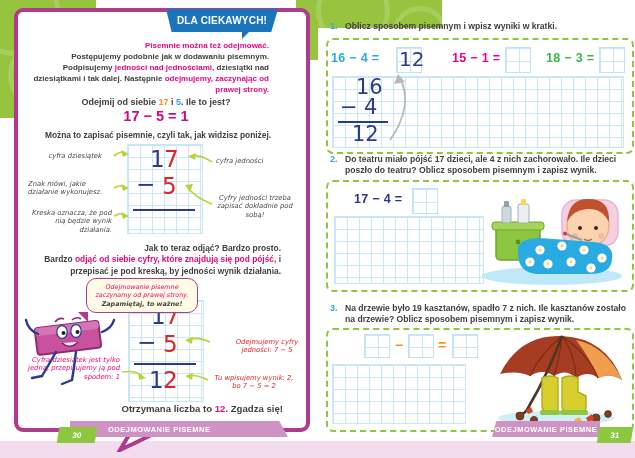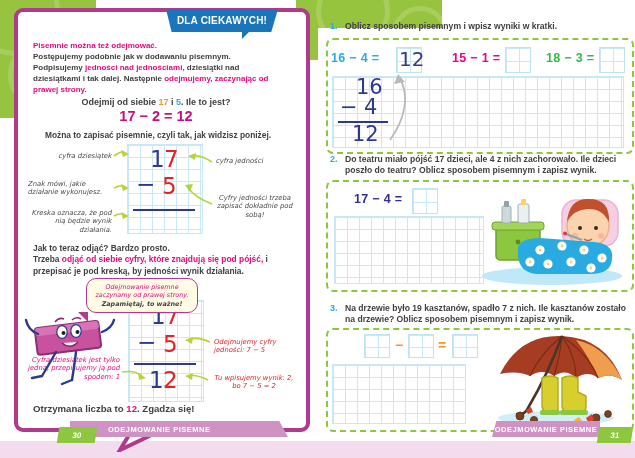--- a/index.html
+++ b/index.html
@@ -15,21 +15,21 @@
   
   .left-page{position:absolute;left:14px;top:8px;width:296px;height:424px;background:#fff;
              border:4px solid #b03a8e;border-radius:9px;box-sizing:border-box;}
   .frame-tail{position:absolute;left:116px;top:428px;width:52px;height:24px;}
   .badge{position:absolute;left:166px;top:9px;width:112px;height:23px;background:#1b75bb;color:#fff;
          font-weight:bold;font-size:10px;display:flex;align-items:center;justify-content:center;
          clip-path:polygon(0 0,100% 0,94% 100%,5% 100%);letter-spacing:.2px;}
   .badge-tail{position:absolute;left:242px;top:30px;width:0;height:0;
               border-top:9px solid #1b75bb;border-right:9px solid transparent;}
 
-  .txt{position:absolute;font-weight:bold;color:#3f3f3f;}
+  .txt{position:absolute;font-weight:bold;color:#3f3f3f;text-align:right;}
   .c-pink{color:#e5097f;}
   .c-dark{color:#3f3f3f;}
   .c-orange{color:#f7941d;}
   .c-blue{color:#29abe2;}
   .c-pink-i{color:#e5097f;font-style:italic;}
   .c-dark-b{color:#3f3f3f;font-weight:bold;font-style:italic;}
 
   .big-eq{position:absolute;font-size:14.5px;font-weight:bold;color:#cb0b7e;text-align:center;}
 
   
@@ -102,33 +102,33 @@
     <polygon points="4,22 16,2 46,2" fill="#ffffff" stroke="#b03a8e" stroke-width="4"></polygon>
   </svg>
 
   <div class="badge">DLA CIEKAWYCH!</div>
   <div class="badge-tail"></div>
 
   <div class="txt" style="left:33px;top:40px;width:236px;font-size:8px;line-height:1.38;"><span class="c-pink">Pisemnie można też odejmować.</span><br><span class="c-dark">Postępujemy podobnie jak w dodawaniu pisemnym.</span><br><span class="c-dark">Podpisujemy </span><span class="c-pink">jedności nad jednościami,</span><span class="c-dark"> dziesiątki nad dziesiątkami i tak dalej. Następnie </span><span class="c-pink">odejmujemy, zaczynając od prawej strony.</span></div>
 
   <div class="txt" style="left:40px;top:97px;width:232px;text-align:center;font-size:9px;"><span class="c-dark">Odejmij od siebie </span><span class="c-orange">17</span><span class="c-dark"> i </span><span class="c-blue">5</span><span class="c-dark">. Ile to jest?</span></div>
 
-  <div class="big-eq" style="left:40px;top:108px;width:232px;">17 − 2 = 12</div>
+  <div class="big-eq" style="left:40px;top:108px;width:232px;">17 − 5 = 1</div>
 
   <div class="txt" style="left:24px;top:130px;width:268px;text-align:center;font-size:8.4px;">Można to zapisać pisemnie, czyli tak, jak widzisz poniżej.</div>
 
   <div class="grid" style="left:127px;top:144px;width:74px;height:88px;">
     <span class="digit d-navy" style="left:22px;top:3px;">1</span>
     <span class="digit d-red" style="left:36px;top:3px;">7</span>
     <span class="digit d-navy" style="left:8px;top:28px;">−</span>
     <span class="digit d-red" style="left:34px;top:30px;">5</span>
     <div class="sumline" style="left:5px;top:64px;width:62px;"></div>
   </div>
 
-  <div class="hand hand-dark" style="left:30px;top:152px;width:82px;text-align:right;">cyfra dziesiątek</div>
+  <div class="hand hand-dark" style="left:20px;top:152px;width:82px;text-align:right;">cyfra dziesiątek</div>
   <div class="hand hand-dark" style="left:216px;top:157px;width:72px;">cyfra jedności</div>
   <div class="hand hand-dark" style="left:28px;top:180px;width:84px;text-align:left;">Znak mówi, jakie działanie wykonujesz.</div>
   <div class="hand hand-dark" style="left:214px;top:194px;width:82px;text-align:center;">Cyfry jedności trzeba zapisać dokładnie pod sobą!</div>
   <div class="hand hand-dark" style="left:28px;top:209px;width:84px;text-align:right;">Kreska oznacza, że pod nią będzie wynik działania.</div>
 
   <svg class="abs" style="left:100px;top:142px;width:130px;height:100px;" viewBox="0 0 130 100">
     <g stroke="#b6d437" stroke-width="1.6" fill="none">
       <path d="M14 14 Q 22 8 25 11"></path>
       <path d="M112 20 Q 100 12 92 14"></path>
       <path d="M14 46 Q 22 42 25 45"></path>
@@ -137,21 +137,21 @@
     </g>
     <g fill="#b6d437">
       <polygon points="29,12 21,8 23,15"></polygon>
       <polygon points="88,14 96,11 95,18"></polygon>
       <polygon points="29,46 21,42 23,49"></polygon>
       <polygon points="85,43 93,42 90,50"></polygon>
       <polygon points="29,74 21,70 23,77"></polygon>
     </g>
   </svg>
 
-  <div class="txt" style="left:33px;top:243px;width:248px;font-size:8.4px;line-height:1.36;"><span class="c-dark">Jak to teraz odjąć? Bardzo prosto.</span><br><span class="c-dark">Trzeba </span><span class="c-pink">odjąć od siebie cyfry, które znajdują się pod pójść,</span><span class="c-dark"> i przepisać je pod kreską, by jedności wynik działania.</span></div>
+  <div class="txt" style="left:33px;top:243px;width:248px;font-size:8.4px;line-height:1.36;"><span class="c-dark">Jak to teraz odjąć? Bardzo prosto.</span><br><span class="c-dark">Bardzo </span><span class="c-pink">odjąć od siebie cyfry, które znajdują się pod pójść,</span><span class="c-dark"> i przepisać je pod kreską, by jedności wynik działania.</span></div>
 
   <svg class="abs" style="left:24px;top:282px;width:94px;height:118px;z-index:5;" viewBox="0 0 94 118">
     <g transform="rotate(-7 47 56)">
       <rect x="12" y="42" width="64" height="27" rx="3" fill="#c9529f" stroke="#8e2d72" stroke-width="2"></rect>
       <rect x="12" y="42" width="64" height="8" rx="3" fill="#d873b5"></rect>
     </g>
     <g>
       <ellipse cx="38" cy="50" rx="5.2" ry="6.4" fill="#fff" stroke="#2b3990" stroke-width="1.2"></ellipse>
       <ellipse cx="52" cy="49" rx="5.2" ry="6.4" fill="#fff" stroke="#2b3990" stroke-width="1.2"></ellipse>
       <circle cx="39.5" cy="51" r="2" fill="#222"></circle>
@@ -176,21 +176,21 @@
     <span class="digit d-navy" style="left:22px;top:4px;">1</span>
     <span class="digit d-red" style="left:36px;top:4px;">7</span>
     <span class="digit d-navy" style="left:8px;top:30px;">−</span>
     <span class="digit d-red" style="left:34px;top:32px;">5</span>
     <div class="sumline" style="left:5px;top:62px;width:62px;"></div>
     <span class="digit d-navy" style="left:20px;top:68px;">1</span>
     <span class="digit d-red" style="left:34px;top:68px;">2</span>
   </div>
 
   <div class="hand hand-pink" style="left:24px;top:356px;width:96px;text-align:right;">Cyfra dziesiątek jest tylko jedna, przepisujemy ją pod spodem: 1</div>
-  <div class="hand hand-red" style="left:214px;top:338px;width:82px;text-align:left;font-style:italic;">Odejmujemy cyfry jedności: 7 − 5</div>
+  <div class="hand hand-red" style="left:226px;top:338px;width:82px;text-align:center;font-style:italic;">Odejmujemy cyfry jedności: 7 − 5</div>
   <div class="hand hand-red" style="left:210px;top:374px;width:88px;text-align:center;">Tu wpisujemy wynik: 2, bo 7 − 5 = 2</div>
 
   <svg class="abs" style="left:100px;top:330px;width:130px;height:64px;" viewBox="0 0 130 64">
     <g stroke="#b6d437" stroke-width="1.6" fill="none">
       <path d="M110 12 Q 96 6 88 10"></path>
       <path d="M22 42 Q 36 40 42 46"></path>
       <path d="M108 50 Q 96 44 88 46"></path>
     </g>
     <g fill="#b6d437">
       <polygon points="85,10 93,7 92,14"></polygon>

